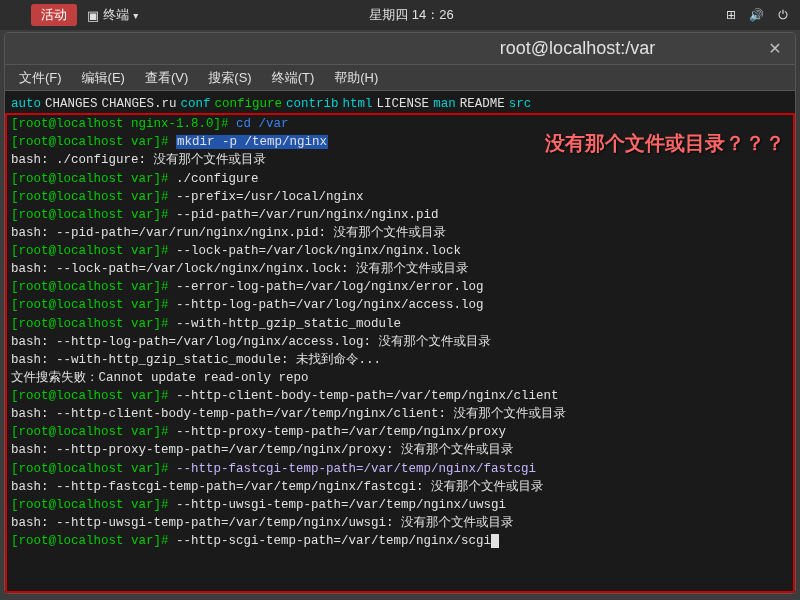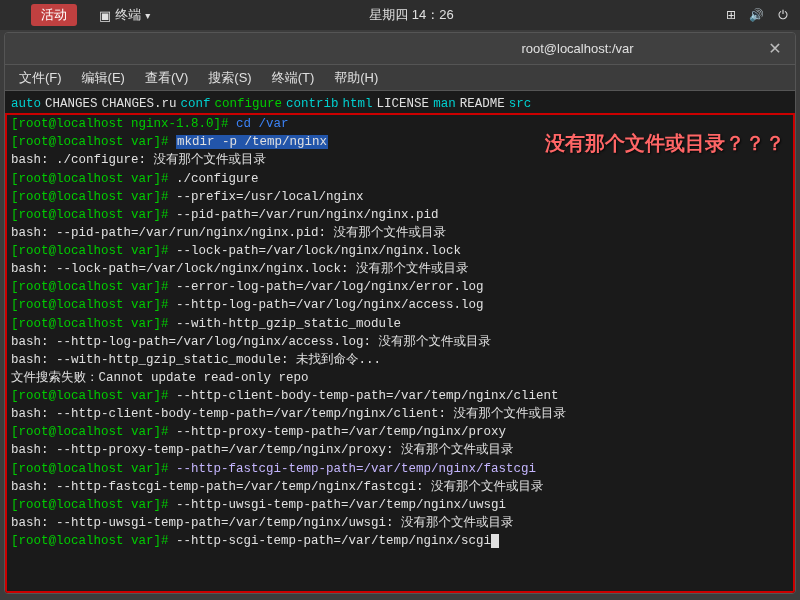--- a/index.html
+++ b/index.html
@@ -18,21 +18,21 @@
       background: #2d2d2d;
       height: 30px;
       display: flex;
       align-items: center;
       padding: 0 8px;
       color: #e0e0e0;
     }
     #top-bar-left {
       display: flex;
       align-items: center;
-      gap: 22px;
+      gap: 10px;
       flex: 1;
       padding-left: 23px;
     }
     #top-bar-center {
       flex: 1;
       text-align: center;
       font-size: 13px;
       color: #e0e0e0;
     }
     #top-bar-right {
@@ -84,21 +84,21 @@
       background: #404040;
       height: 32px;
       display: flex;
       align-items: center;
       justify-content: space-between;
       padding: 0 10px;
       border-bottom: 1px solid #555;
     }
     #title-text {
       color: #e0e0e0;
-      font-size: 13px;
+      font-size: 18px;
       flex: 1;
       text-align: center;
     }
     #close-btn {
       width: 20px;
       height: 20px;
       display: flex;
       align-items: center;
       justify-content: center;
       color: #bbb;

